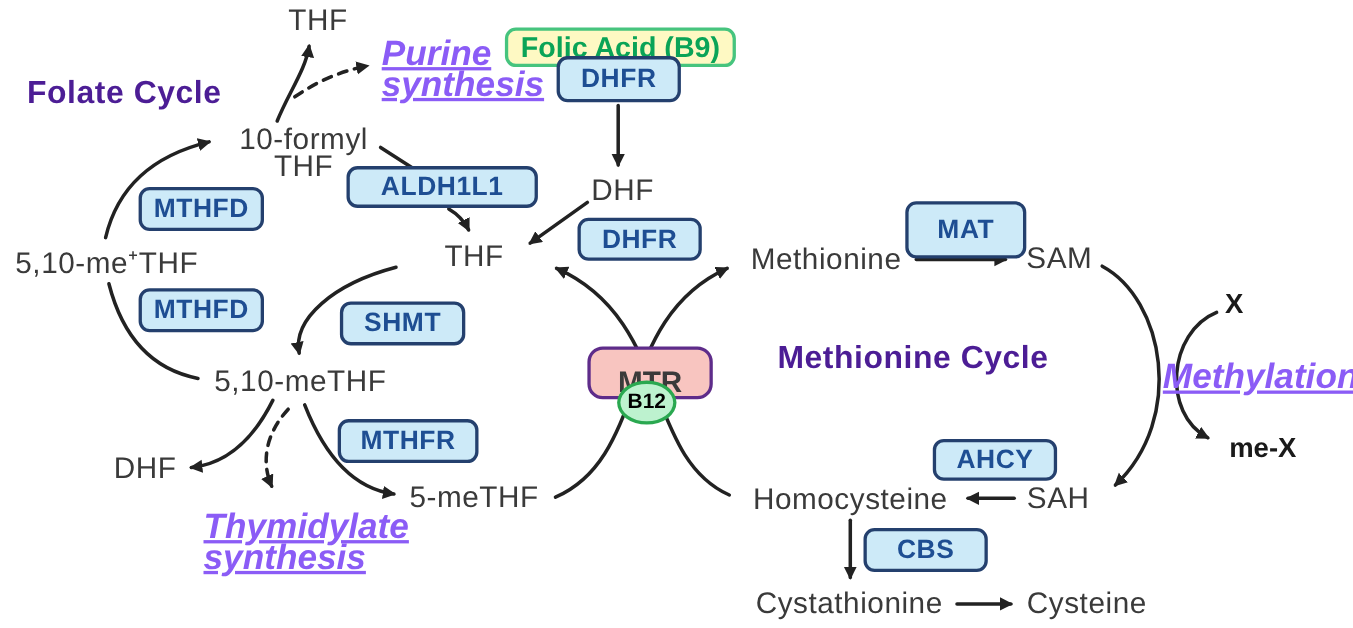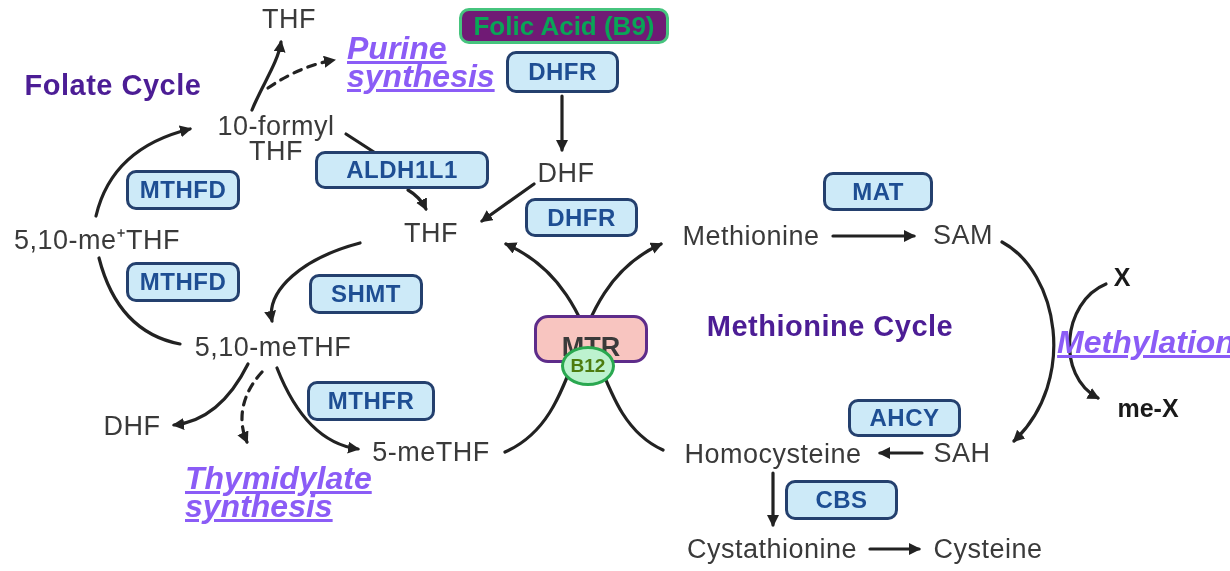--- a/index.html
+++ b/index.html
@@ -27,34 +27,34 @@
     font-size:29px;font-weight:700;color:#4c1d95;z-index:3;letter-spacing:0.5px;
   }
   .enzyme{
     position:absolute;display:flex;align-items:center;justify-content:center;
     background:#cdeaf8;border:3px solid #24406e;border-radius:10px;
     color:#1e4e93;font-size:24px;font-weight:700;box-sizing:border-box;
     z-index:4;white-space:nowrap;letter-spacing:0.5px;
   }
   .vitamin{
     position:absolute;display:flex;align-items:center;justify-content:center;
-    background:#701a75;border:3px solid #46c47e;border-radius:10px;
+    background:#fef9c3;border:3px solid #46c47e;border-radius:10px;
     color:#0aa457;font-size:26px;font-weight:700;box-sizing:border-box;
-    z-index:4;white-space:nowrap;
+    z-index:4;white-space:nowrap;margin-top:17px;
   }
   .mtr-box{
     position:absolute;display:flex;align-items:flex-start;justify-content:center;
     background:#f8c5c0;border:3px solid #5e2c8a;border-radius:14px;
     color:#3a3a3a;font-size:27px;font-weight:700;box-sizing:border-box;
     z-index:5;padding-top:14px;
   }
   .b12-ellipse{
     position:absolute;display:flex;align-items:center;justify-content:center;
     background:#bdf2cf;border:3px solid #2aa850;border-radius:50%;
-    color:#4d7c0f;font-size:19px;font-weight:700;box-sizing:border-box;z-index:6;
+    color:#000000;font-size:19px;font-weight:700;box-sizing:border-box;z-index:6;
   }
 </style>
 </head>
 <body>
 
 <div id="canvas">
 
   <svg id="arrow-layer" width="1230" height="571" viewBox="0 0 1230 571">
     <defs>
       <marker id="ah" markerUnits="userSpaceOnUse" markerWidth="16" markerHeight="14" refX="10" refY="6" orient="auto">
@@ -90,21 +90,21 @@
 
   <div class="vitamin" style="left:459px;top:8px;width:210px;height:36px;">Folic Acid (B9)</div>
 
   <div class="enzyme" style="left:506px;top:51px;width:113px;height:42px;">DHFR</div>
   <div class="enzyme" style="left:126px;top:170px;width:114px;height:40px;">MTHFD</div>
   <div class="enzyme" style="left:126px;top:262px;width:114px;height:40px;">MTHFD</div>
   <div class="enzyme" style="left:315px;top:151px;width:174px;height:38px;">ALDH1L1</div>
   <div class="enzyme" style="left:525px;top:198px;width:113px;height:39px;">DHFR</div>
   <div class="enzyme" style="left:309px;top:274px;width:114px;height:40px;">SHMT</div>
   <div class="enzyme" style="left:307px;top:381px;width:128px;height:40px;">MTHFR</div>
-  <div class="enzyme" style="left:823px;top:172px;width:110px;height:39px;text-align:center;">MAT</div>
+  <div class="enzyme" style="left:823px;top:183px;width:110px;height:52px;text-align:center;">MAT</div>
   <div class="enzyme" style="left:785px;top:480px;width:113px;height:40px;">CBS</div>
   <div class="enzyme" style="left:848px;top:399px;width:113px;height:38px;">AHCY</div>
 
   <div class="mtr-box" style="left:534px;top:315px;width:114px;height:48px;">MTR</div>
   <div class="b12-ellipse" style="left:561px;top:346px;width:54px;height:40px;">B12</div>
 
   <div class="met" style="left:289px;top:19px;">THF</div>
   <div class="met center2" style="left:276px;top:139px;">
     <div>10-formyl</div>
     <div>THF</div>

